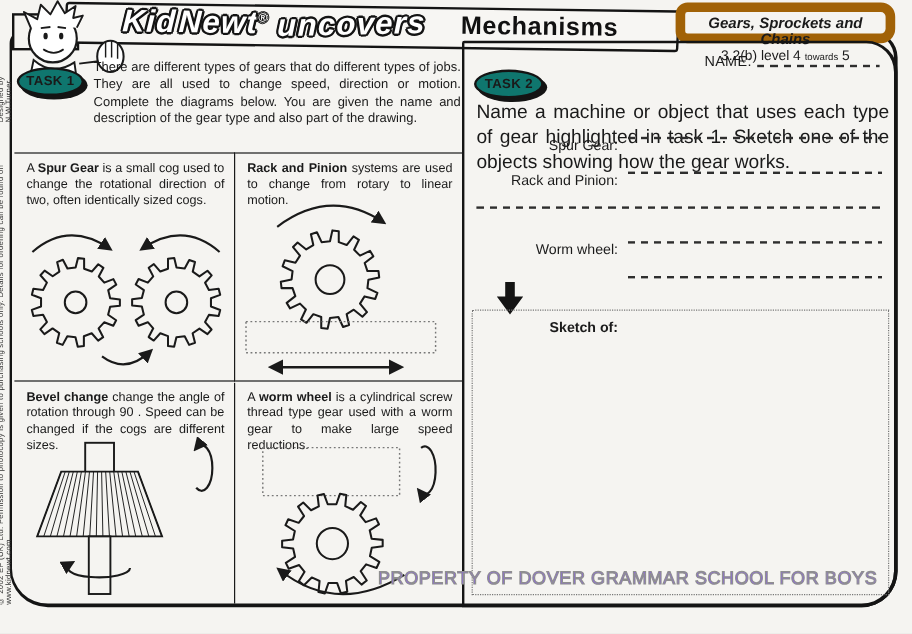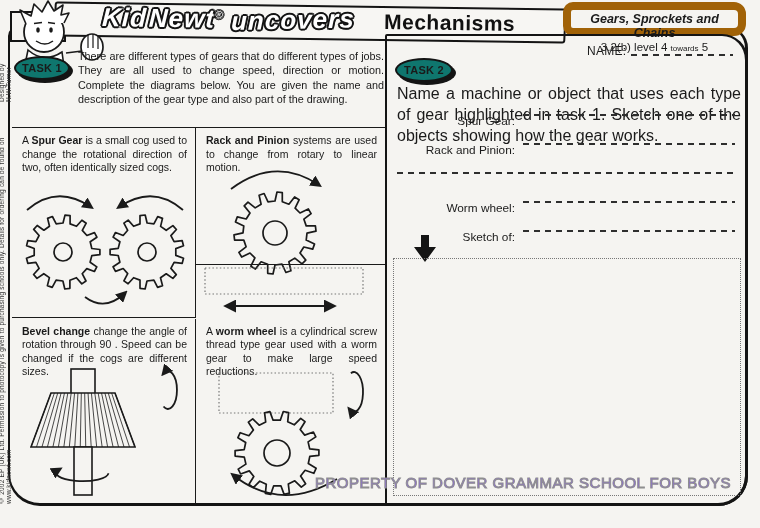--- a/index.html
+++ b/index.html
@@ -41,42 +41,42 @@
         background:#0f766e;box-shadow:3px 3px 0 #141414;display:flex;align-items:center;
         justify-content:center;font-size:11px;font-weight:bold;letter-spacing:.3px;}
   #task1-badge{left:14px;top:56px;width:56px;height:24px;}
   
   #task1-intro{position:absolute;left:78px;top:49px;width:306px;font-size:10.8px;line-height:1.32;
         text-align:justify;}
   
   .quad{position:absolute;box-sizing:border-box;}
   #q-spur{left:12px;top:127px;width:184px;height:191px;border-top:1.5px solid #1a1a1a;
         border-right:1.5px solid #1a1a1a;border-bottom:1.5px solid #1a1a1a;}
-  #q-rack{left:196px;top:127px;width:189px;height:138px;border-top:1.5px solid #1a1a1a;
+  #q-rack{left:196px;top:127px;width:189px;height:191px;border-top:1.5px solid #1a1a1a;
         border-bottom:1.5px solid #1a1a1a;}
   #q-bevel{left:12px;top:318.5px;width:184px;height:184px;border-right:1.5px solid #1a1a1a;}
   #q-worm{left:196px;top:318.5px;width:189px;height:184px;}
   .quad p{margin:6px 8px 0 10px;font-size:10.5px;line-height:1.3;text-align:justify;}
   .quad svg{position:absolute;overflow:visible;}
   #dg-spur{left:1px;top:52px;} #dg-rack{left:1px;top:34px;}
   #dg-bevel{left:1px;top:44px;} #dg-worm{left:1px;top:44px;}
   
   #task2-panel{position:absolute;left:385px;top:34px;width:363px;height:472px;box-sizing:border-box;
         border:2px solid #141414;border-right-width:3px;border-radius:2px 26px 30px 0;}
   #name-row{position:absolute;left:200px;right:12px;top:8px;display:flex;align-items:flex-end;}
   #name-row .lbl{font-size:12px;letter-spacing:.3px;}
   .dashline{flex:1;height:1.7px;margin:0 0 2px 4px;
         background:repeating-linear-gradient(90deg,#2e2e2e 0 6px,transparent 6px 11px);}
   #task2-badge{left:8px;top:22px;width:58px;height:24px;position:absolute;}
   #task2-intro{position:absolute;left:10px;top:48px;width:344px;font-size:16px;line-height:1.3;
         text-align:justify;}
   #fields{position:absolute;left:6px;right:10px;top:78px;}
   .frow{display:flex;align-items:flex-start;height:29px;}
   .frow .lbl{width:122px;text-align:right;font-size:11.8px;padding-right:4px;}
-  .frow.bold .lbl{font-weight:normal;}
+  .frow.bold .lbl{font-weight:bold;margin-top:36px;}
   #down-arrow{position:absolute;left:23px;top:199px;}
   #sketch-box{position:absolute;left:6px;top:222px;width:348px;height:238px;box-sizing:border-box;
         border:1.4px dotted #777;}
   
   #stamp{position:absolute;left:298px;top:474px;width:450px;text-align:center;font-size:15px;
         letter-spacing:.5px;color:#8b5cf6;-webkit-text-stroke:1px #8f8f8f;white-space:nowrap;
         font-family:"Liberation Sans",sans-serif;z-index:5;}
 </style>
 </head>
 <body>

